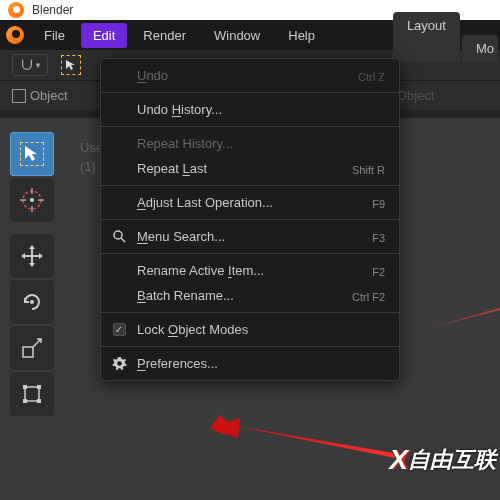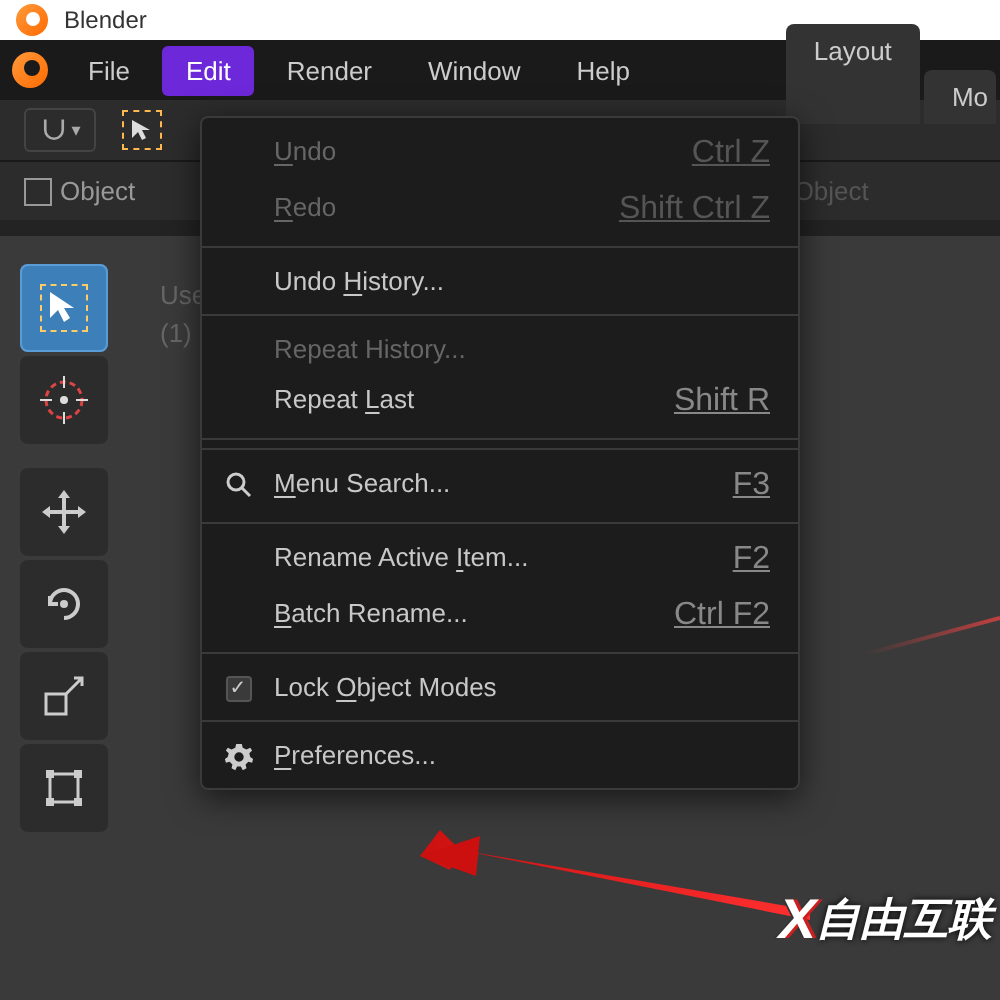--- a/index.html
+++ b/index.html
@@ -35,23 +35,23 @@
   .tool-btn.active { background: #3d7fb8; box-shadow: inset 0 0 0 1px #5a9cd4; }
   .sel-arrow { position: relative; width: 30px; height:30px; }
   .sel-arrow svg { position: absolute; left: 0; top: 0;}
   .sel-box-dash { position: absolute; left:3px; top:3px; width: 24px; height: 24px; border: 1px dashed #ffcc66; }
 
   .viewport-text { position: absolute; left: 80px; top: 140px; color: #666; font-size: 13px; z-index: 2;}
   .viewport-text div { margin-bottom: 4px; }
   .axis-red { position: absolute; right: 0; top: 190px; width: 70px; height: 2px; background: linear-gradient(to right, transparent, #c04040); transform: rotate(-15deg); transform-origin: right; z-index:1;}
 
   .dropdown { position: absolute; left: 100px; top: 58px; width: 300px; background: #1c1c1c; border: 1px solid #3a3a3a; border-radius: 4px; box-shadow: 0 4px 16px rgba(0,0,0,0.6); z-index: 100; padding: 4px 0;}
-  .dd-item { display: flex; align-items: flex-start; padding: 5px 14px 5px 36px; color: #c8c8c8; font-size: 13px; cursor: pointer; position: relative; min-height: 24px; gap: 18px;}
+  .dd-item { display: flex; align-items: flex-end; padding: 5px 14px 5px 36px; color: #c8c8c8; font-size: 13px; cursor: pointer; position: relative; min-height: 24px; gap: 18px;}
   .dd-item.disabled { color: #666; cursor: default; }
-  .dd-shortcut { margin-left: auto; color: #888; font-size: 16px; text-decoration: underline; }
+  .dd-shortcut { margin-left: auto; color: #888; font-size: 11px; }
   .dd-item.disabled .dd-shortcut { color: #555; }
   .dd-sep { height: 1px; background: #3a3a3a; margin: 4px 0; }
   .dd-icon { position: absolute; left: 10px; width: 16px; height: 16px; display: flex; align-items: center; justify-content: center; }
   .underline { text-decoration: underline; text-underline-offset: 2px; }
   .checkbox { width: 13px; height: 13px; background: #3a3a3a; border: 1px solid #555; border-radius: 2px; display:flex; align-items:center; justify-content:center; color:#ccc; font-size:10px;}
 
   .red-arrow { position: absolute; left: 210px; bottom: 30px; z-index: 200; }
   .watermark { position: absolute; right: 4px; bottom: 24px; z-index: 200; display: flex; align-items: center; gap: 2px; }
   .wm-logo { font-size: 28px; font-weight: bold; font-style: italic; color: #fff; text-shadow: 2px 0 #cc2020, -1px 0 #333; letter-spacing: -2px;}
   .wm-text { font-size: 22px; font-weight: bold; color: #fff; font-style: italic; text-shadow: 0 0 3px #000; text-align: right;}
@@ -158,37 +158,37 @@
         <rect x="18" y="18" width="4" height="4" fill="#ccc"></rect>
       </svg>
   </div>
 </div>
 
 <div class="dropdown" id="dropdown">
     <div class="dd-item disabled">
       <span><span class="underline">U</span>ndo</span>
       <span class="dd-shortcut">Ctrl Z</span>
     </div>
-    <div class="dd-item disabled">
-      <span><span class="underline">R</span>edo</span>
-      <span class="dd-shortcut">Shift Ctrl Z</span>
-    </div>
     <div class="dd-sep"></div>
     <div class="dd-item">
       <span>Undo <span class="underline">H</span>istory...</span>
     </div>
     <div class="dd-sep"></div>
     <div class="dd-item disabled">
       <span>Repeat History...</span>
     </div>
     <div class="dd-item">
       <span>Repeat <span class="underline">L</span>ast</span>
       <span class="dd-shortcut">Shift R</span>
     </div>
     <div class="dd-sep"></div>
+    <div class="dd-item">
+      <span><span class="underline">A</span>djust Last Operation...</span>
+      <span class="dd-shortcut">F9</span>
+    </div>
     <div class="dd-sep"></div>
     <div class="dd-item">
       <div class="dd-icon">
         <svg width="14" height="14" viewBox="0 0 14 14">
           <circle cx="6" cy="6" r="4" stroke="#ccc" fill="none" stroke-width="1.5"></circle>
           <line x1="9" y1="9" x2="13" y2="13" stroke="#ccc" stroke-width="1.5"></line>
         </svg>
       </div>
       <span><span class="underline">M</span>enu Search...</span>
       <span class="dd-shortcut">F3</span>

